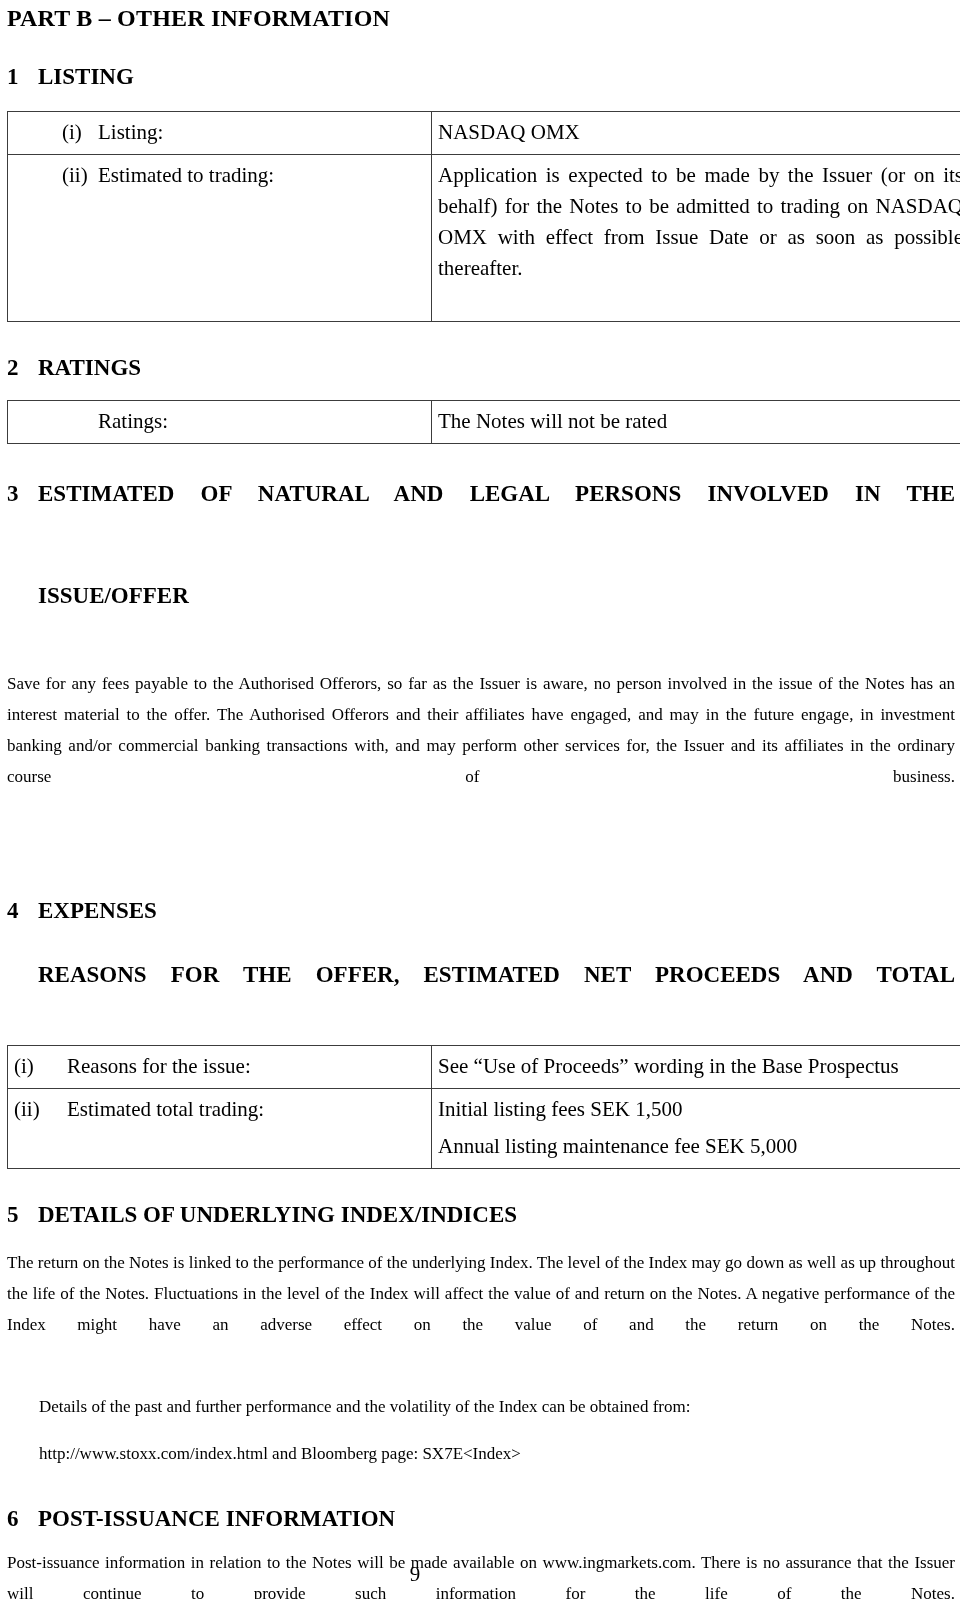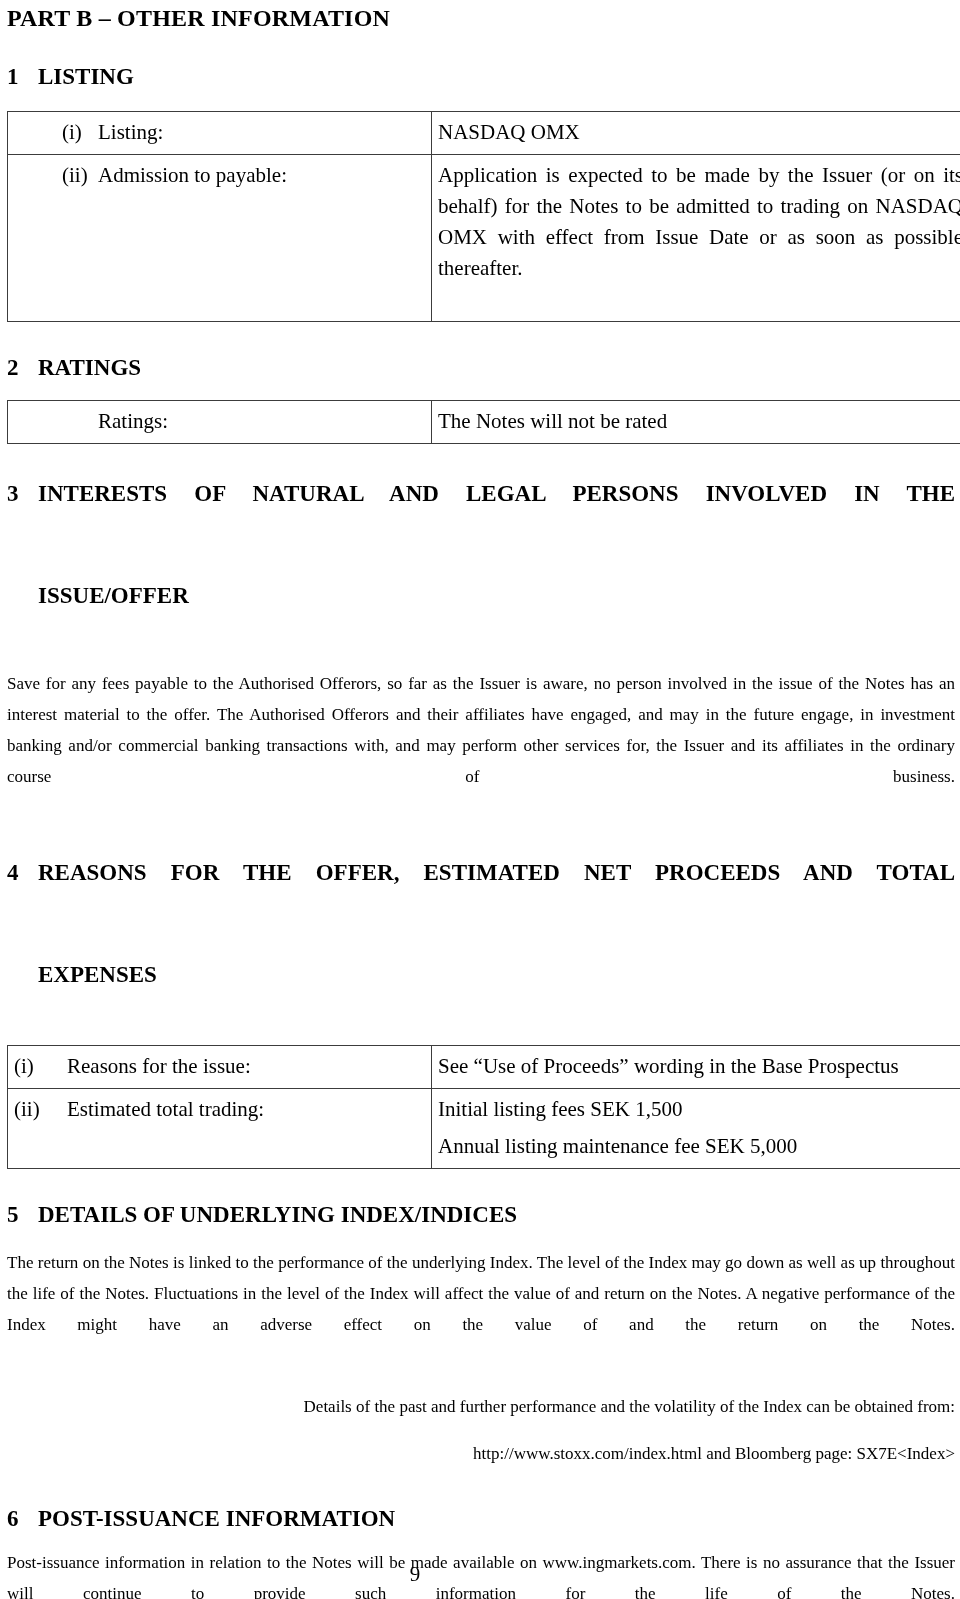--- a/index.html
+++ b/index.html
@@ -134,21 +134,21 @@
     line-height: 31px;
     margin: 0;
     text-align: justify;
   }
   p.body::after {
     content: "";
     display: inline-block;
     width: 100%;
   }
   p.body.noj {
-    text-align: right;
+    text-align: left;
     margin-left: 32px;
   }
   p.body.noj::after {
     content: none;
   }
 
   .spacer-6 { height: 6px; }
   .spacer-12 { height: 12px; }
   .spacer-16 { height: 16px; }
   .spacer-18 { height: 18px; }
@@ -194,21 +194,21 @@
               <span class="rn">(i)</span><span>Listing:</span>
             </span>
           </td>
           <td class="valuecell">
             <p class="value-plain">NASDAQ OMX</p>
           </td>
         </tr>
         <tr>
           <td class="labelcell">
             <span class="indent-label">
-              <span class="rn">(ii)</span><span>Admission to payable:</span>
+              <span class="rn">(ii)</span><span>Estimated to trading:</span>
             </span>
           </td>
           <td class="valuecell">
             <p class="value-just">Application is expected to be made by the Issuer (or on its behalf) for the Notes to be admitted to trading on NASDAQ OMX with effect from Issue Date or as soon as possible thereafter.</p>
           </td>
         </tr>
       </tbody>
     </table>
 
     <div class="spacer-30"></div>
@@ -232,38 +232,38 @@
             <p class="value-plain">The Notes will not be rated</p>
           </td>
         </tr>
       </tbody>
     </table>
 
     <div class="spacer-34"></div>
 
     <div class="section-head justified">
       <span class="num">3</span>
-      <span class="htext">INTERESTS OF NATURAL AND LEGAL PERSONS INVOLVED IN THE</span>
+      <span class="htext">ESTIMATED OF NATURAL AND LEGAL PERSONS INVOLVED IN THE</span>
       <span class="htext">
           <span class="line2">ISSUE/OFFER</span>
         </span>
     </div>
 
     <div class="spacer-24"></div>
 
     <p class="body">Save for any fees payable to the Authorised Offerors, so far as the Issuer is aware, no person involved in the issue of the Notes has an interest material to the offer. The Authorised Offerors and their affiliates have engaged, and may in the future engage, in investment banking and/or commercial banking transactions with, and may perform other services for, the Issuer and its affiliates in the ordinary course of business.</p>
 
     <div class="spacer-34"></div>
 
     <div class="section-head justified">
       <span class="num">4</span>
-      <span class="htext">REASONS FOR THE OFFER, ESTIMATED NET PROCEEDS AND TOTAL</span>
       <span class="htext">
           <span class="line2">EXPENSES</span>
         </span>
+      <span class="htext">REASONS FOR THE OFFER, ESTIMATED NET PROCEEDS AND TOTAL</span>
     </div>
 
     <div class="spacer-22"></div>
 
     <table class="info">
       <tbody>
         <tr>
           <td class="labelcell">
             <span class="flat-label">
               <span class="rn">(i)</span><span>Reasons for the issue:</span>

